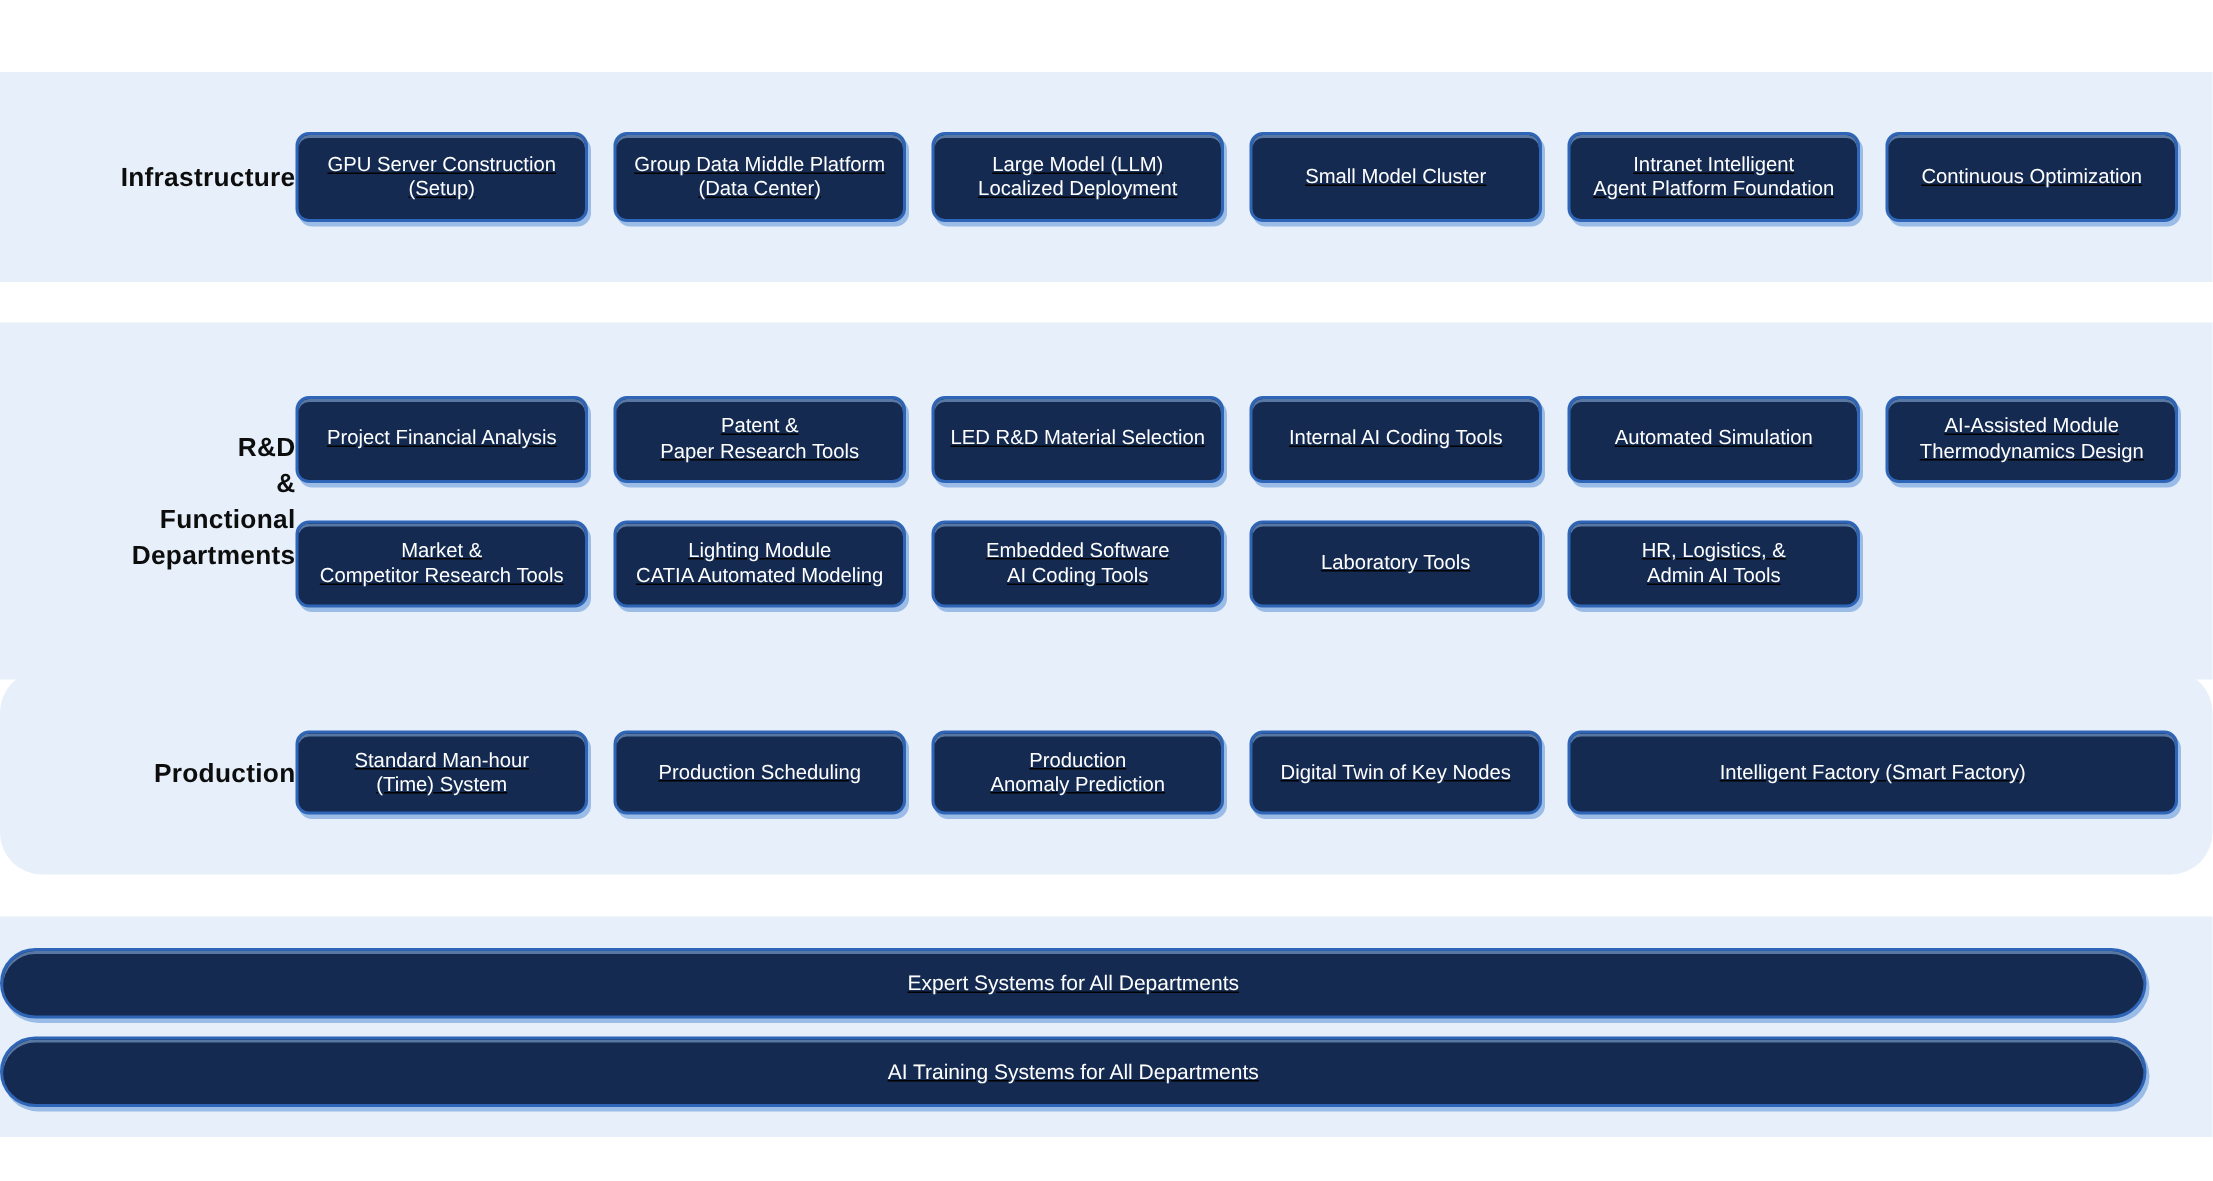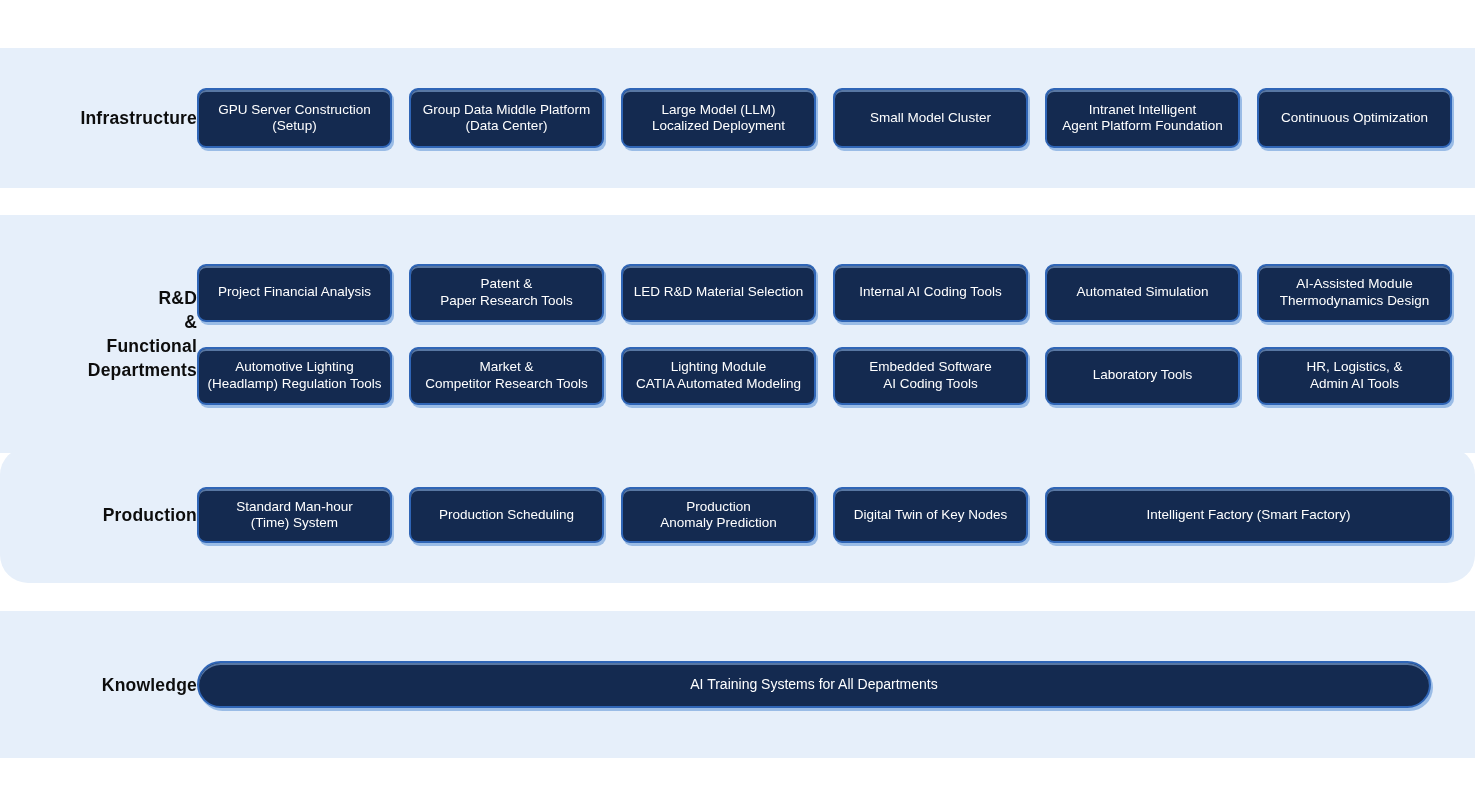--- a/index.html
+++ b/index.html
@@ -28,20 +28,21 @@
     white-space:pre-line;
     letter-spacing:.2px;
   }
 
   .cards{
     flex:1;margin-right:23px;
     display:grid;
     grid-template-columns:repeat(6,1fr);
     column-gap:17px;row-gap:25px;
     align-content:center;
+    text-decoration:underline;
   }
   #band-knowledge .cards{
     grid-template-columns:1fr;
     row-gap:12px;
     margin-right:44px;
   }
 
   .card{
     box-sizing:border-box;
     display:flex;align-items:center;justify-content:center;
@@ -96,22 +97,20 @@
     <div class="cards">
       <div class="card">Project Financial Analysis</div>
       <div class="card">Patent &amp;
 Paper Research Tools</div>
       <div class="card">LED R&amp;D Material Selection</div>
       <div class="card">Internal AI Coding Tools</div>
       <div class="card">Automated Simulation</div>
       <div class="card">AI-Assisted Module
 Thermodynamics Design</div>
 
-      <div class="card">Automotive Lighting
-(Headlamp) Regulation Tools</div>
       <div class="card">Market &amp;
 Competitor Research Tools</div>
       <div class="card">Lighting Module
 CATIA Automated Modeling</div>
       <div class="card">Embedded Software
 AI Coding Tools</div>
       <div class="card">Laboratory Tools</div>
       <div class="card">HR, Logistics, &amp;
 Admin AI Tools</div>
     </div>
@@ -124,19 +123,19 @@
 (Time) System</div>
       <div class="card">Production Scheduling</div>
       <div class="card">Production
 Anomaly Prediction</div>
       <div class="card">Digital Twin of Key Nodes</div>
       <div class="card span-2">Intelligent Factory (Smart Factory)</div>
     </div>
   </section>
 
   <section class="band" id="band-knowledge">
-    <div class="band-label">Knowledge</div>
     <div class="cards">
+      <div class="card pill">Expert Systems for All Departments</div>
       <div class="card pill">AI Training Systems for All Departments</div>
     </div>
   </section>
 
 </div>
 
 </body></html>

